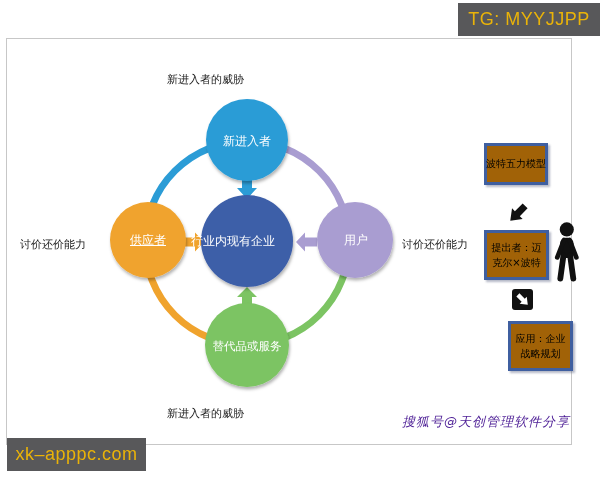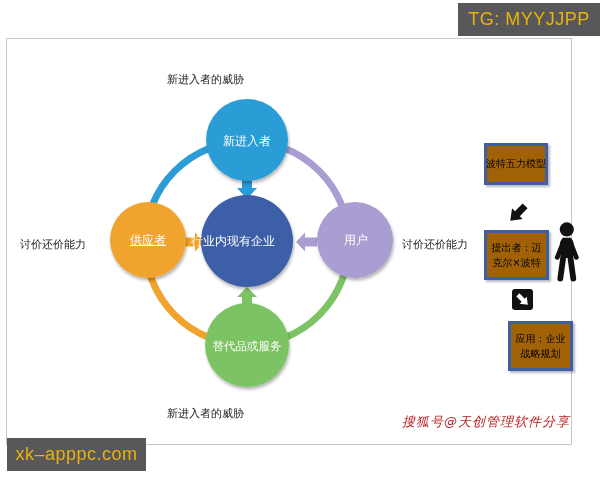--- a/index.html
+++ b/index.html
@@ -14,21 +14,21 @@
   }
   .badge{
     position:absolute;background:#58585a;color:#eab308;
     display:flex;align-items:center;justify-content:center;
     font-family:"Liberation Sans",sans-serif;font-size:18px;letter-spacing:.5px;
     z-index:5;
   }
   #tg-badge{left:458px;top:3px;width:142px;height:33px;}
   #site-badge{left:7px;top:438px;width:139px;height:33px;}
   .watermark{
-    position:absolute;right:30px;top:413px;color:#b91c1c;
+    position:absolute;right:30px;top:413px;color:#4c1d95;
     font-size:13px;font-style:italic;z-index:4;letter-spacing:1px;
   }
   svg.diagram{position:absolute;left:0;top:0;z-index:2;}
   .clabel{
     position:absolute;color:#ffffff;display:flex;align-items:center;justify-content:center;
     text-align:center;z-index:3;line-height:1.25;
   }
   #lbl-top{left:207px;top:121px;width:80px;height:40px;font-size:12px;}
   #lbl-left{left:110px;top:220px;width:76px;height:40px;font-size:12px;text-decoration:underline;}
   #lbl-right{left:318px;top:220px;width:76px;height:40px;font-size:12px;}

